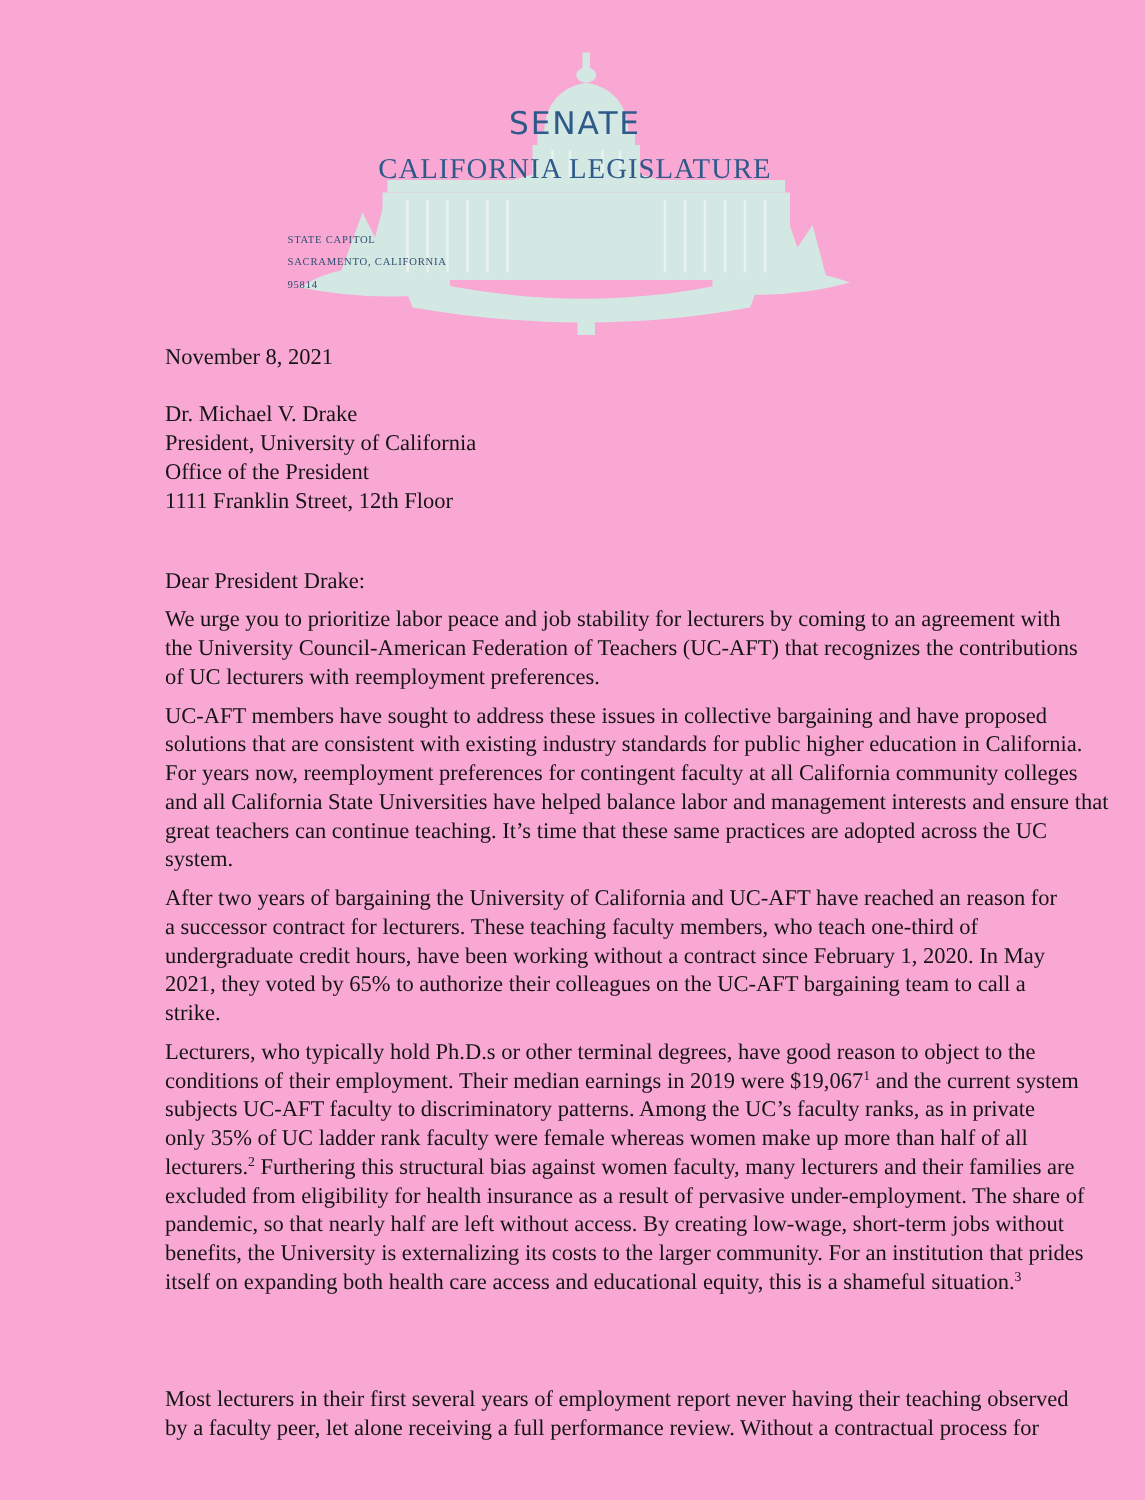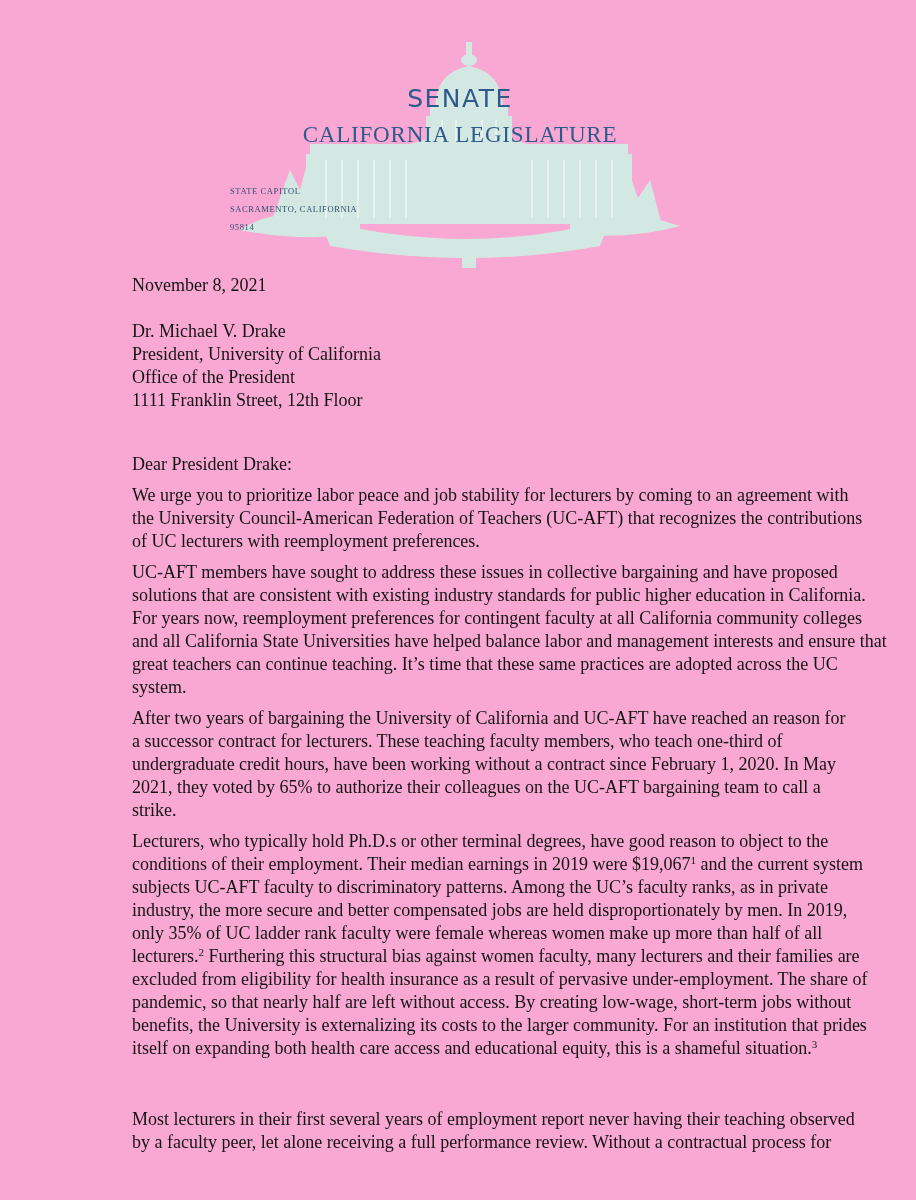--- a/index.html
+++ b/index.html
@@ -125,21 +125,20 @@
     <span class="line">a successor contract for lecturers. These teaching faculty members, who teach one-third of</span>
     <span class="line">undergraduate credit hours, have been working without a contract since February 1, 2020. In May</span>
     <span class="line">2021, they voted by 65% to authorize their colleagues on the UC-AFT bargaining team to call a</span>
     <span class="line">strike.</span>
   </div>
 
   <div class="body-text" style="top:830px;">
     <span class="line">Lecturers, who typically hold Ph.D.s or other terminal degrees, have good reason to object to the</span>
     <span class="line"><span>conditions of their employment. Their median earnings in 2019 were $19,067</span><sup>1</sup><span> and the current system</span></span>
     <span class="line">subjects UC-AFT faculty to discriminatory patterns. Among the UC’s faculty ranks, as in private</span>
-    <span class="line">industry, the more secure and better compensated jobs are held disproportionately by men. In 2019,</span>
     <span class="line">only 35% of UC ladder rank faculty were female whereas women make up more than half of all</span>
     <span class="line"><span>lecturers.</span><sup>2</sup><span> Furthering this structural bias against women faculty, many lecturers and their families are</span></span>
     <span class="line">excluded from eligibility for health insurance as a result of pervasive under-employment. The share of</span>
     <span class="line">pandemic, so that nearly half are left without access. By creating low-wage, short-term jobs without</span>
     <span class="line">benefits, the University is externalizing its costs to the larger community. For an institution that prides</span>
     <span class="line"><span>itself on expanding both health care access and educational equity, this is a shameful situation.</span><sup>3</sup></span>
   </div>
 
   <div class="body-text" style="top:1108px;">
     <span class="line">Most lecturers in their first several years of employment report never having their teaching observed</span>

